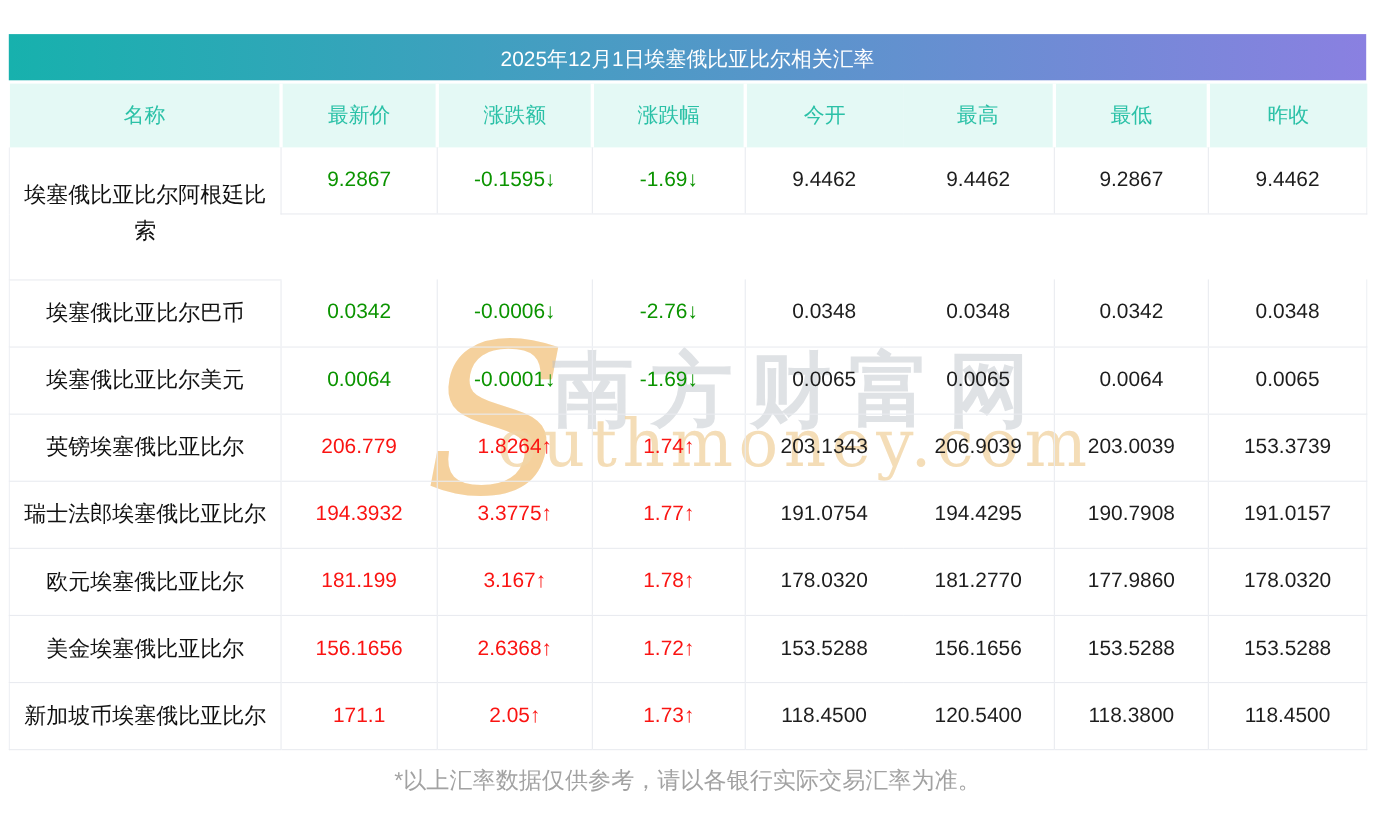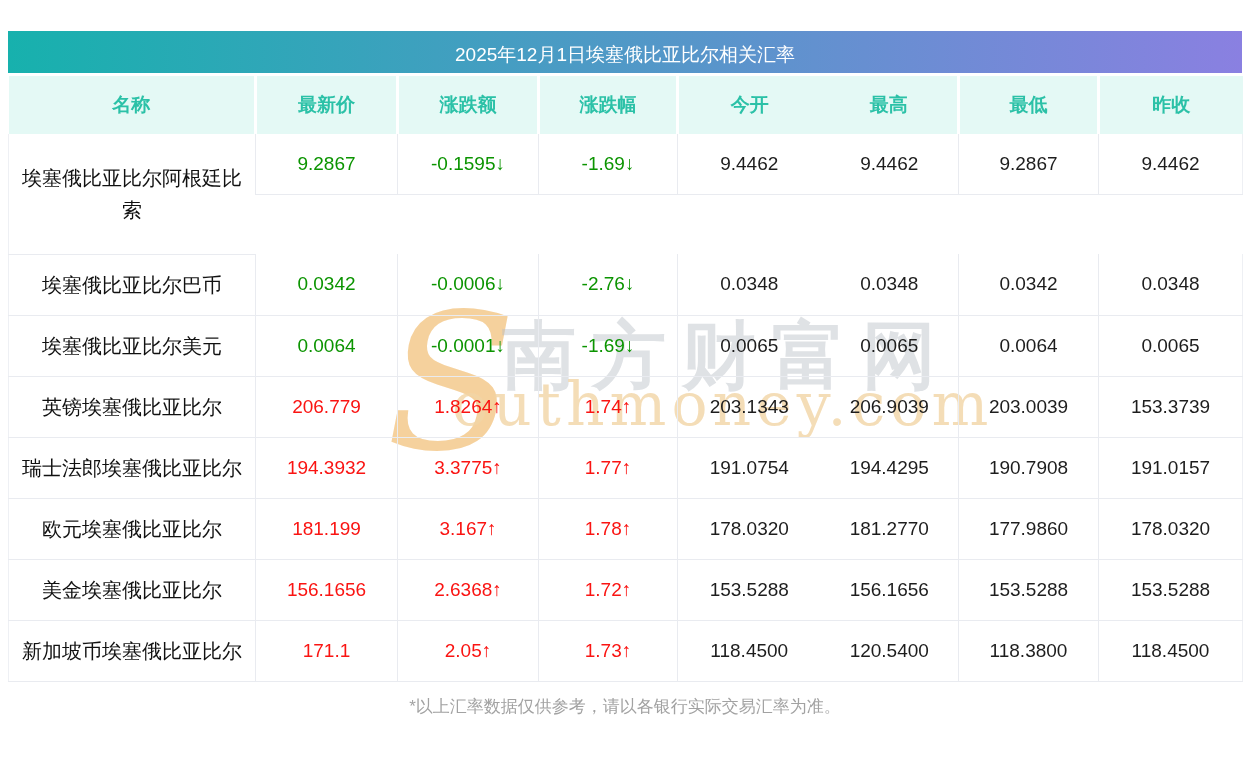--- a/index.html
+++ b/index.html
@@ -34,39 +34,39 @@
     height:42px;line-height:47px;text-align:center;
     color:#ffffff;font-size:19px;
     background:linear-gradient(90deg,var(--gradient-start,#17b1ad),var(--gradient-end,#8a80e1));
     margin-bottom:3px;
   }
   table.rates{
     width:1234px;table-layout:fixed;border-collapse:collapse;
     background:transparent;
   }
   th{
-    height:58px;padding:0;font-weight:bold;font-size:19px;
+    height:58px;padding:0;font-weight:normal;font-size:19px;
     background:var(--header-bg,#e4f9f5);color:var(--header-text,#2bc1a7);
     border-right:3px solid #ffffff;text-align:center;
   }
   th.c4,th.c7{border-right:none;}
   td{
     height:60px;padding:0 4px;text-align:center;font-size:19px;color:#1d1d1d;
     border-bottom:1px solid #e9ebf0;background:transparent;
   }
   td.c1,td.c2,td.c3,td.c4,td.c6,td.c7{border-left:1px solid #e9ebf0;}
   td.c0{border-left:1px solid #eef0f4;margin-left:20px;}
   td.c7{border-right:1px solid #eef0f4;}
   td.name{font-size:20px;color:#111111;line-height:1.6;padding:0 12px;word-break:break-all;}
   tr.spacer-row td{border:none;height:59px;}
   tr.up .colored{color:var(--up-red,#fa1412);}
   tr.down .colored{color:var(--down-green,#0b9400);}
 
   .disclaimer{
-    margin-top:13px;text-align:center;font-size:17px;color:#a2a2a2;
+    margin-top:13px;text-align:center;font-size:21px;color:#a2a2a2;
   }
 </style>
 </head>
 <body>
 
 <div class="page">
 
   <div class="watermark">
     <span class="wm-s">S</span>
     <span class="wm-cjk">南方财富网</span>

